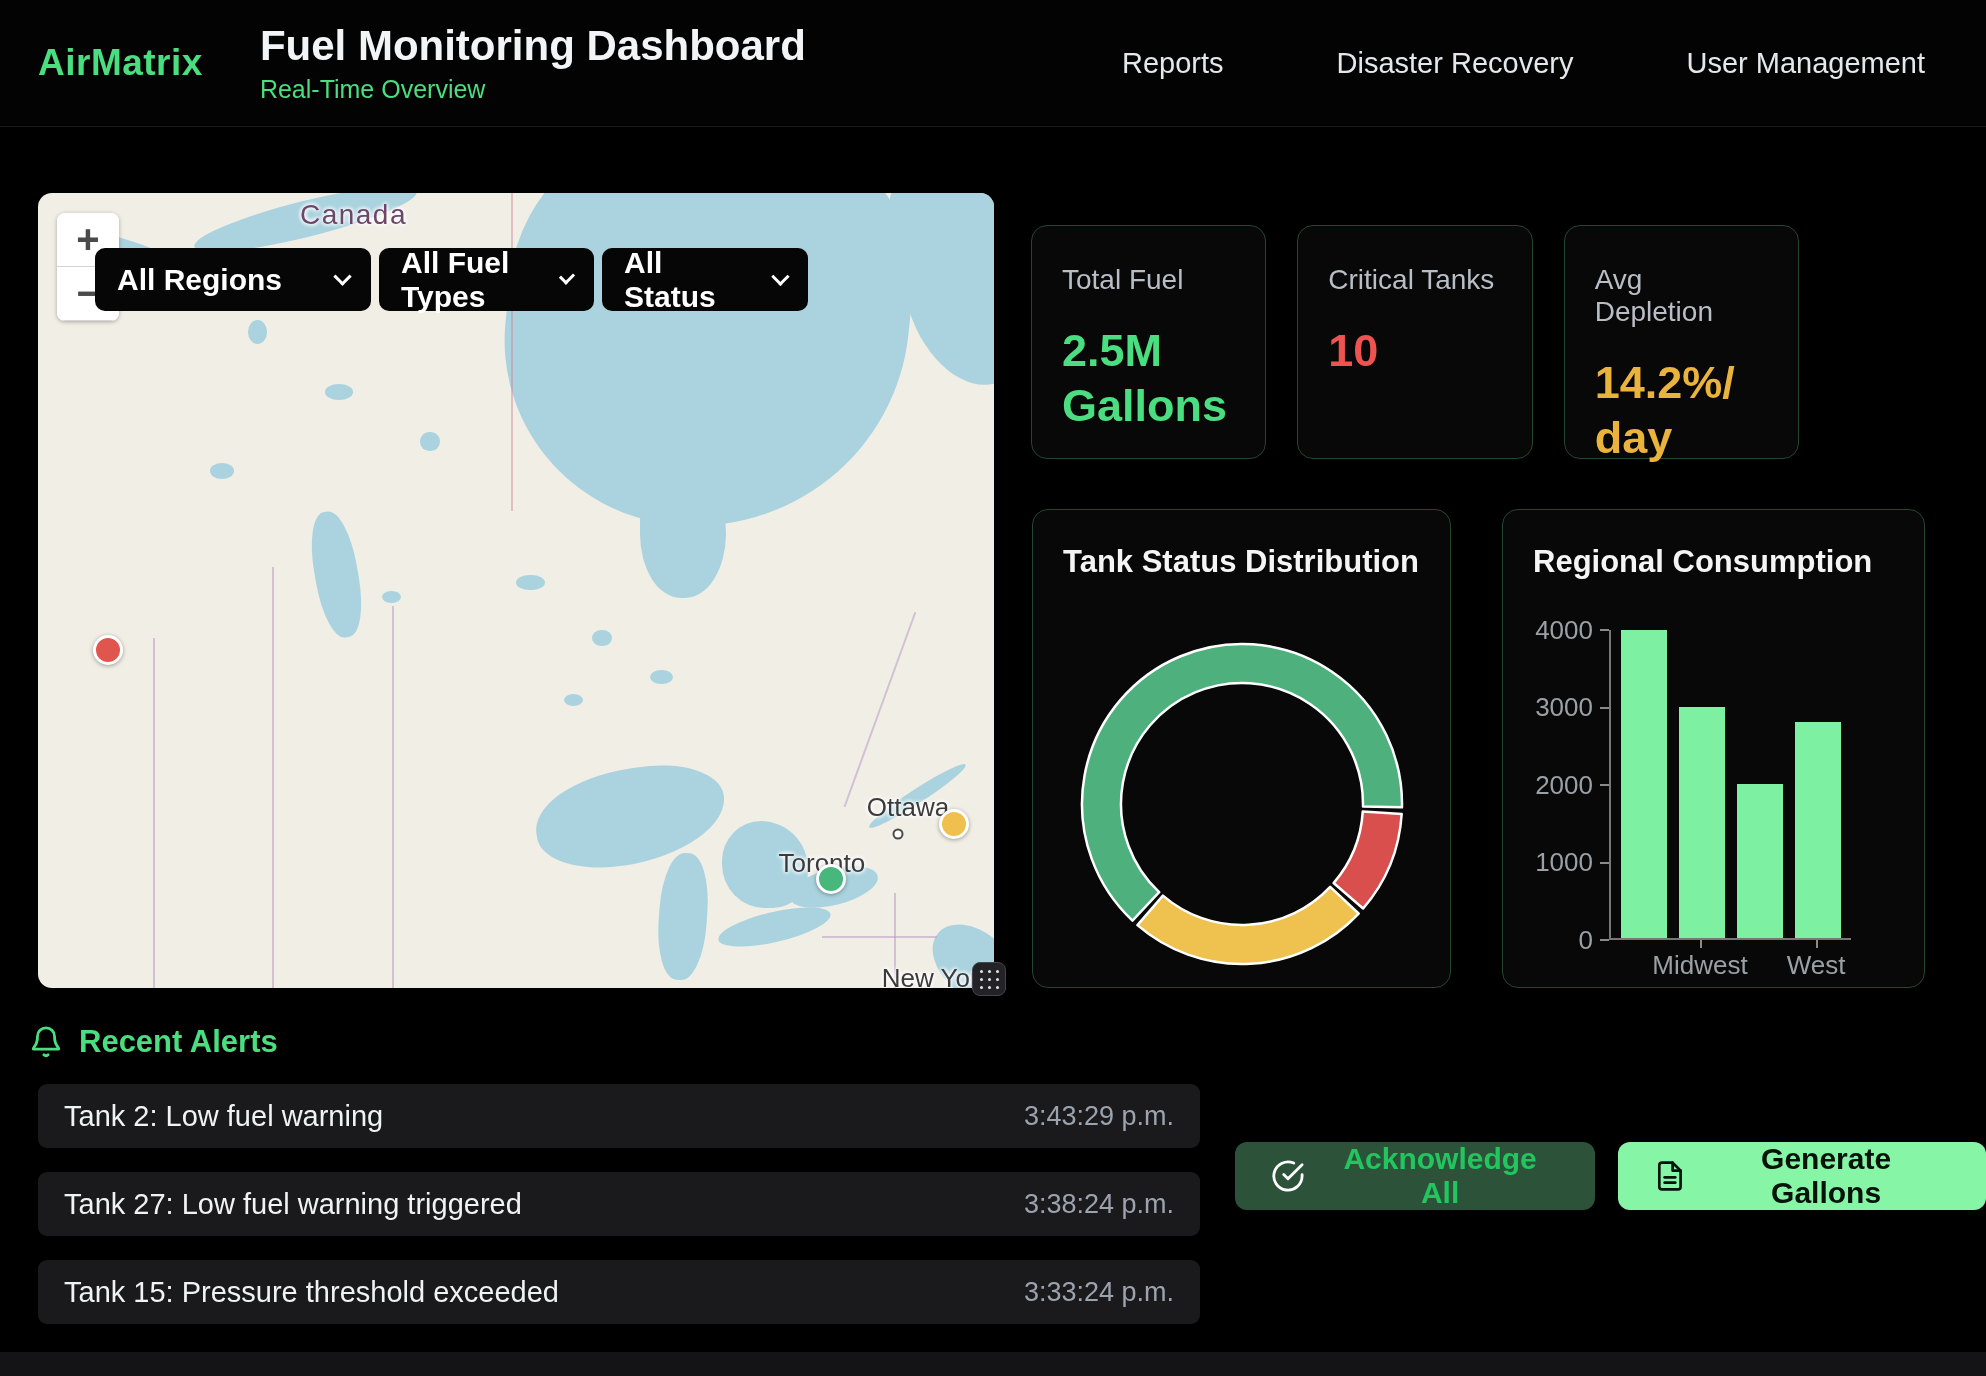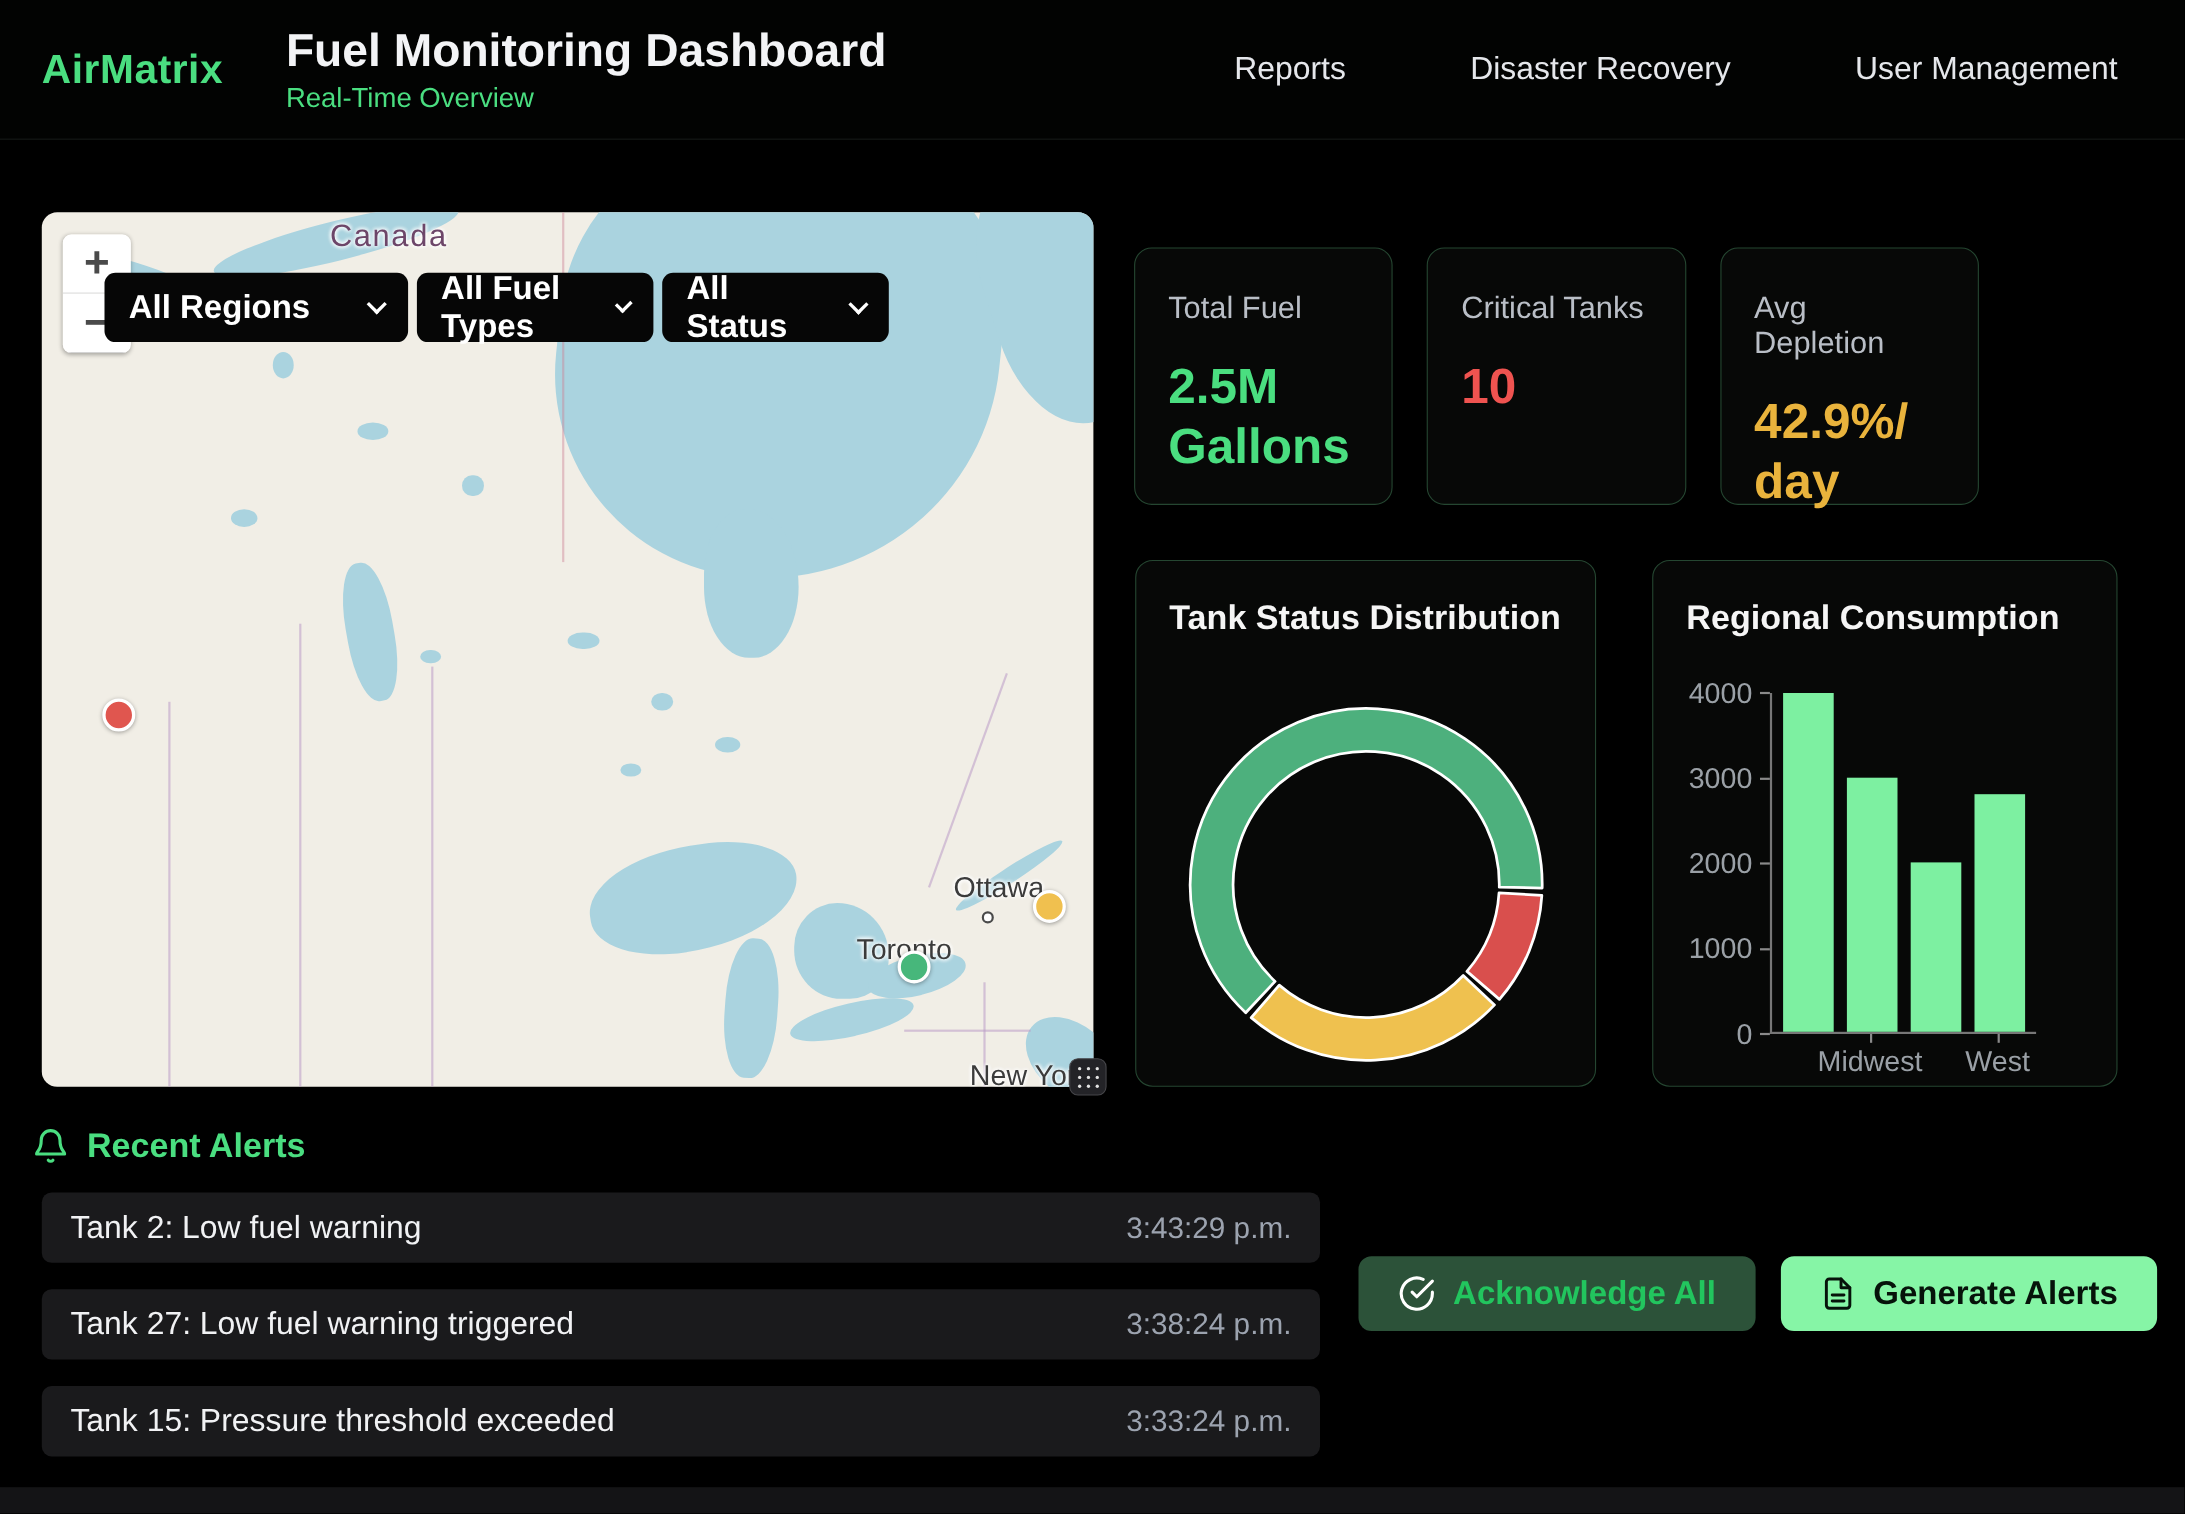--- a/index.html
+++ b/index.html
@@ -193,21 +193,21 @@
   <div class="stat-card">
     <div class="stat-label">Total Fuel</div>
     <div class="stat-value" style="color: rgb(74, 222, 128);">2.5M Gallons</div>
   </div>
   <div class="stat-card">
     <div class="stat-label">Critical Tanks</div>
     <div class="stat-value" style="color: rgb(239, 83, 80);">10</div>
   </div>
   <div class="stat-card">
     <div class="stat-label">Avg Depletion</div>
-    <div class="stat-value" style="color: rgb(233, 179, 60);">42.9%/ day</div>
+    <div class="stat-value" style="color: rgb(233, 179, 60);">14.2%/ day</div>
   </div>
 </div>
 
 <div class="chart-card donut-card">
   <div class="chart-title">Tank Status Distribution</div>
   <svg id="donut-svg" width="336" height="336" viewBox="0 0 336 336">
       <path d="M58.47246305140986 284.6349803874259 A160 160 0 1 1 327.9649093559753 171.350787181337 L288.9734627004563 170.5340328058861 A121 121 0 1 0 85.1698001826287 256.20520391799084 Z" fill="#4db07d" stroke="#ffffff" stroke-width="2.5" stroke-linejoin="round"></path>
       <path d="M327.6842765485235 178.0464831246899 A160 160 0 0 1 289.11920890428104 272.54729663841687 L259.59640173386254 247.06389308280274 A121 121 0 0 0 288.7612341398209 175.59765286304673 Z" fill="#d94f4d" stroke="#ffffff" stroke-width="2.5" stroke-linejoin="round"></path>
       <path d="M284.63498038742597 277.52753694859007 A160 160 0 0 1 63.45270336158316 289.1192089042811 L88.93610691719726 259.59640173386254 A121 121 0 0 0 256.20520391799084 250.83019981737124 Z" fill="#efc14f" stroke="#ffffff" stroke-width="2.5" stroke-linejoin="round"></path>
     </svg>
@@ -286,17 +286,17 @@
     </svg>
     <span>Acknowledge All</span>
   </button>
   <button class="btn btn-gen">
     <svg width="32" height="32" viewBox="0 0 24 24" fill="none" stroke="#06130a" stroke-width="2" stroke-linecap="round" stroke-linejoin="round">
       <path d="M14 2H6a2 2 0 0 0-2 2v16a2 2 0 0 0 2 2h12a2 2 0 0 0 2-2V8z"></path>
       <polyline points="14 2 14 8 20 8"></polyline>
         <line x1="16" y1="13" x2="8" y2="13"></line>
       <line x1="16" y1="17" x2="8" y2="17"></line>
     </svg>
-    <span>Generate Alerts</span>
+    <span>Generate Gallons</span>
   </button>
 </div>
 
 <div class="footer-strip"></div>
 
 </body></html>

